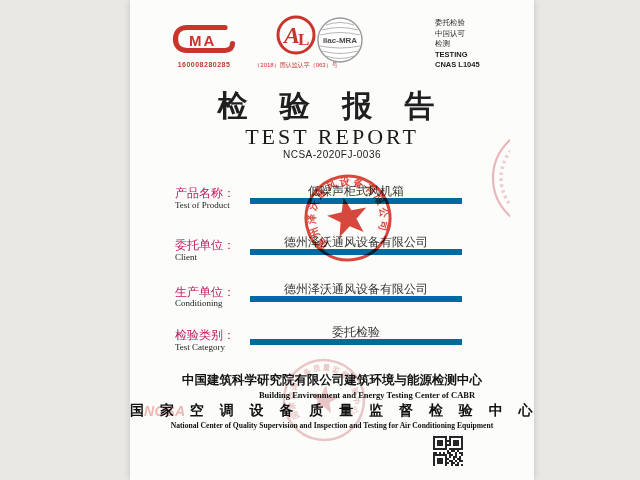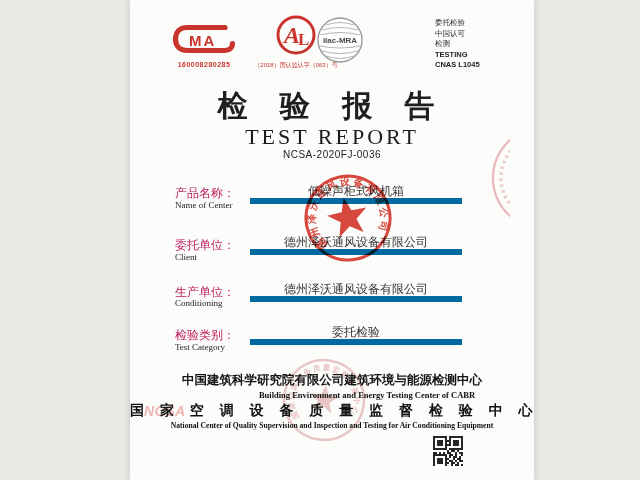--- a/index.html
+++ b/index.html
@@ -92,21 +92,21 @@
     <div class="b">TESTING</div>
     <div class="b">CNAS L1045</div>
   </div>
 
   <div class="abs title-cn">检 验 报 告</div>
   <div class="abs title-en">TEST REPORT</div>
   <div class="abs report-no">NCSA-2020FJ-0036</div>
 
   <div class="abs flabel-cn" style="top:185px">产品名称：</div>
   <div class="abs fline" style="top:183px">低噪声柜式风机箱</div>
-  <div class="abs flabel-en" style="top:200px">Name of Center</div>
+  <div class="abs flabel-en" style="top:200px">Test of Product</div>
 
   <div class="abs flabel-cn" style="top:237px">委托单位：</div>
   <div class="abs fline" style="top:234px">德州泽沃通风设备有限公司</div>
   <div class="abs flabel-en" style="top:252px">Client</div>
 
   <div class="abs flabel-cn" style="top:284px">生产单位：</div>
   <div class="abs fline" style="top:281px">德州泽沃通风设备有限公司</div>
   <div class="abs flabel-en" style="top:298px">Conditioning</div>
 
   <div class="abs flabel-cn" style="top:327px">检验类别：</div>

